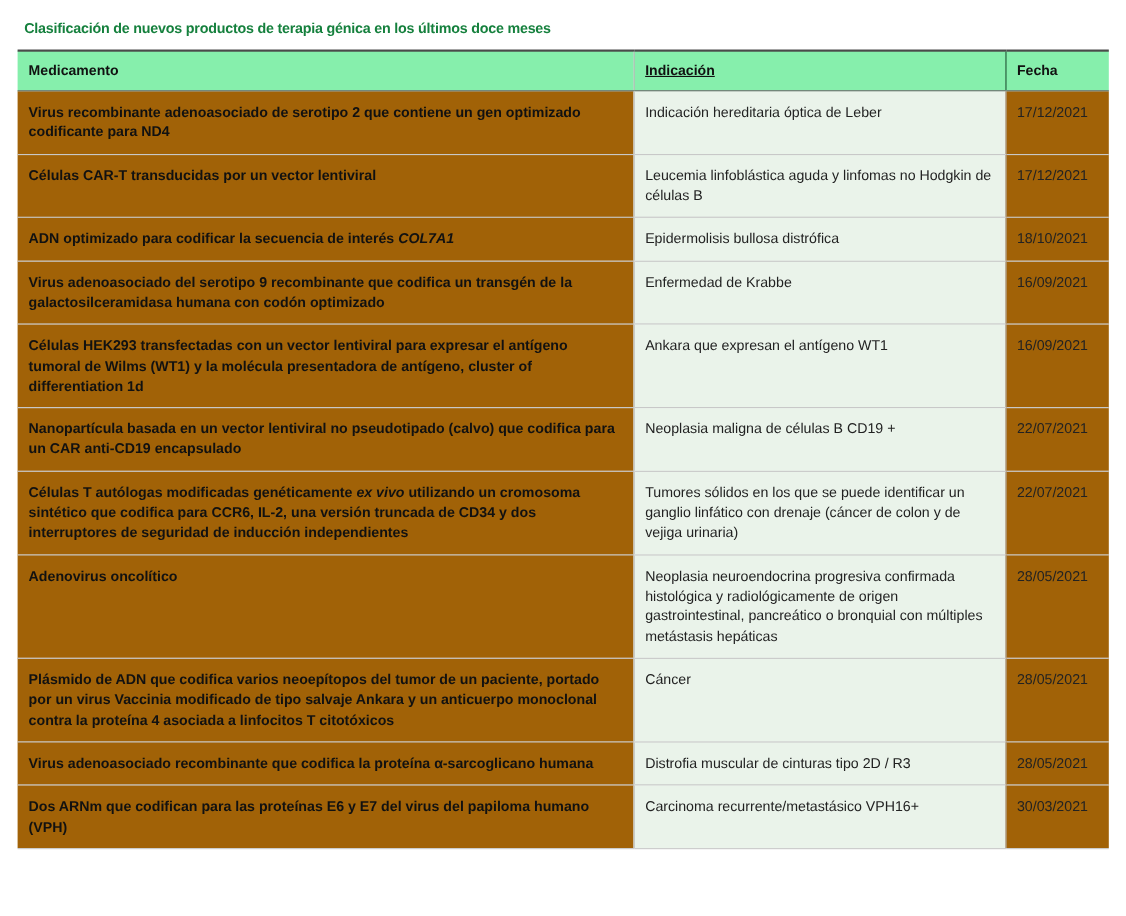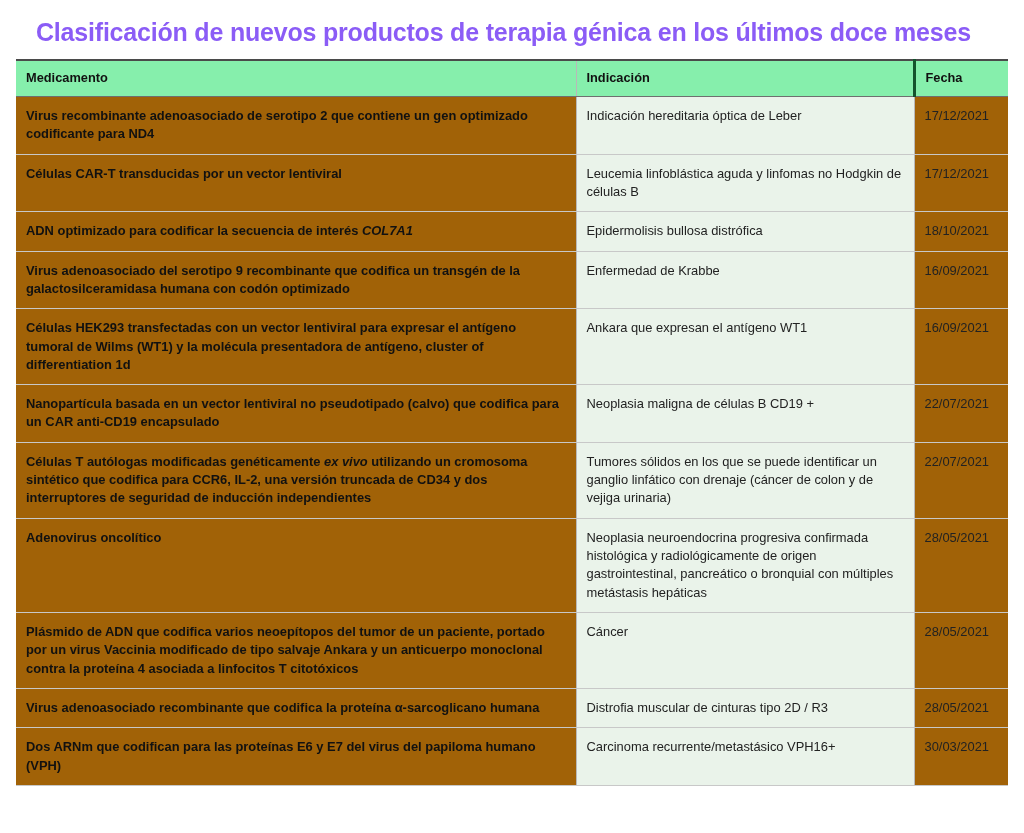--- a/index.html
+++ b/index.html
@@ -13,25 +13,25 @@
     font-family: "Liberation Sans", sans-serif;
     color: #111111;
     overflow: hidden;
   }
   .page {
     width: 1024px;
     box-sizing: border-box;
     padding: 14px 16px 0 16px;
   }
   .title {
-    font-size: 25px;
+    font-size: 13px;
     font-weight: bold;
-    color: #8b5cf6;
+    color: #15803d;
     letter-spacing: -0.2px;
-    margin: 4px 0 12px 20px;
+    margin: 4px 0 12px 6px;
     white-space: nowrap;
   }
   .title .plain {
     font-weight: bold;
   }
   table.gt {
     border-collapse: collapse;
     width: 992px;
     table-layout: fixed;
   }
@@ -43,22 +43,22 @@
     text-align: left;
     font-size: 12.8px;
     font-weight: bold;
     color: #111111;
     padding: 9px 10px 11px 10px;
     border-top: 2px solid #4a4a4a;
     border-bottom: 1px solid #6f6f6f;
     background: #86efac;
     vertical-align: bottom;
   }
-  thead th.col-ind { border-left: 1px solid #b9b9b9; }
-  thead th.col-date { border-left: 3px solid #14532d; }
+  thead th.col-ind { border-left: 1px solid #b9b9b9; text-decoration: underline; }
+  thead th.col-date { border-left: 1px solid #14532d; }
 
   tbody td {
     font-size: 12.9px;
     line-height: 1.42;
     padding: 10px 10px 10px 10px;
     vertical-align: top;
     border-bottom: 1px solid #c8c8c8;
   }
   tbody td.med {
     background: #a16207;

